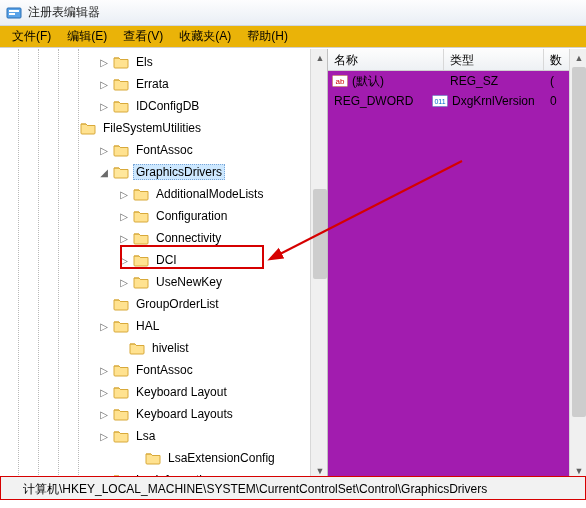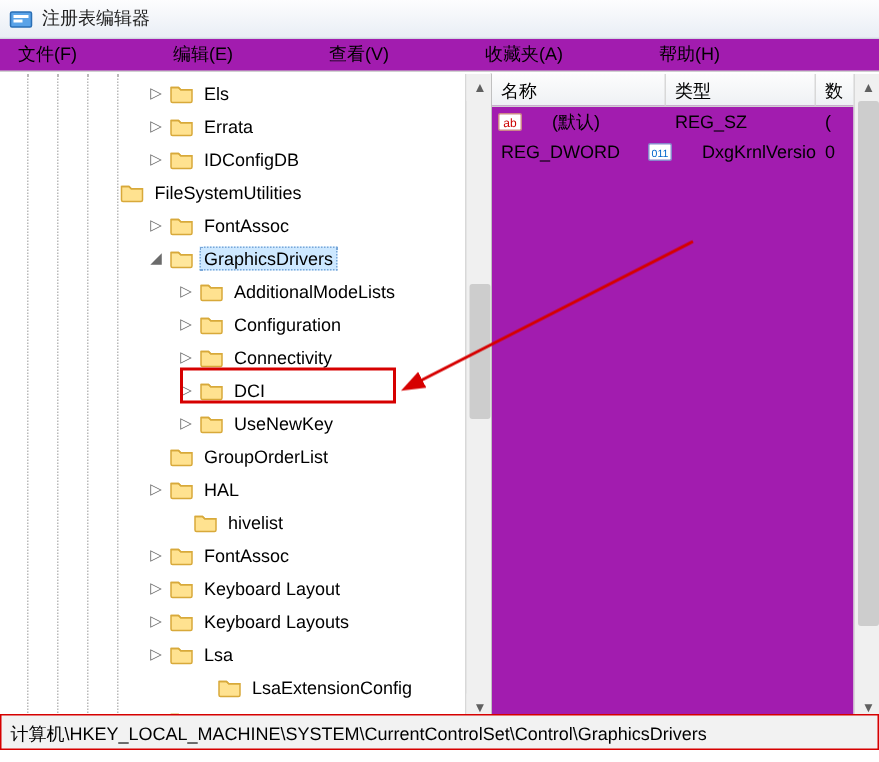--- a/index.html
+++ b/index.html
@@ -4,21 +4,21 @@
 <style>
   * { box-sizing: border-box; margin: 0; padding: 0; font-family: "Microsoft YaHei", "SimSun", Tahoma, sans-serif; }
   body { width: 586px; height: 508px; background: #fff; overflow: hidden; position: relative; }
 
   .window { width: 586px; height: 500px; background: #fff; position: relative; }
 
   .title-bar { height: 26px; display: flex; align-items: center; padding: 0 6px; background: linear-gradient(#fdfdfe,#e9eef5); border-bottom: 1px solid #cfd6e0; }
   .title-icon { width: 16px; height: 16px; margin-right: 6px; }
   .title-text { font-size: 12px; color: #222; }
 
-  .menu-bar { height: 22px; display: flex; align-items: center; padding: 0 4px; background: #a21caf; border-bottom: 1px solid #d0d0d0; font-size: 12px; gap: 48px; }
+  .menu-bar { height: 22px; display: flex; align-items: center; padding: 0 4px; background: #eab308; border-bottom: 1px solid #d0d0d0; font-size: 12px; }
   .menu-item { padding: 2px 8px; cursor: default; }
 
   .client { height: 432px; position: relative; display: flex; border-top: 1px solid #fff; }
 
   .tree-pane { width: 328px; height: 100%; overflow-y: auto; overflow-x: auto; border-right: 1px solid #c0c0c0; position: relative; background: #fff; }
   .tree-inner { position: relative; padding-top: 2px; font-size: 12px; color: #000; white-space: nowrap; }
 
   .tree-row { height: 22px; display: flex; align-items: center; position: relative; }
   .tree-row .toggle { width: 12px; height: 12px; display: inline-flex; align-items: center; justify-content: center; color: #6b6b6b; font-size: 10px; margin-right: 1px; cursor: default;}
   .tree-row .toggle.empty { visibility: hidden; }
@@ -31,30 +31,30 @@
   .list-pane { flex: 1; height: 100%; overflow: auto; background: #a21caf; position: relative; }
   .list-header { display: flex; height: 22px; background: linear-gradient(#fdfdfd,#eef1f4); border-bottom: 1px solid #d0d0d0; font-size: 12px; position: sticky; top:0; }
   .list-col { border-right: 1px solid #d8d8d8; padding: 3px 6px; box-sizing: border-box; white-space: nowrap; overflow: hidden; }
   .col-name { width: 116px; }
   .col-type { width: 100px; }
   .col-data { width: 40px; }
 
   .list-row { display: flex; height: 20px; align-items: center; font-size: 12px; padding: 0; }
   .cell { overflow: hidden; white-space: nowrap; text-overflow: ellipsis; padding: 0 6px; box-sizing: border-box; }
   .cell.col-name { display: flex; align-items: center; padding-left:4px;}
-  .val-icon { width: 16px; height: 16px; margin-right: 20px; flex: 0 0 16px; }
+  .val-icon { width: 16px; height: 16px; margin-right: 4px; flex: 0 0 16px; }
 
   .vscrollbar { position: absolute; right: -1px; top: 0; width: 18px; height: 100%; background: #f0f0f0; border-left: 1px solid #d8d8d8; }
   .vscroll-thumb { position: absolute; left: 2px; width: 14px; background: #cdcdcd; height: 90px; top: 140px; border-radius: 2px; }
   .vscroll-btn { position: absolute; left: 0; width: 18px; height: 18px; background: #f0f0f0; display:flex;align-items:center;justify-content:center;font-size:9px;color:#606060;}
   .vscroll-btn.top { top:0; } .vscroll-btn.bot { bottom:0; }
 
   .list-pane .vscrollbar .vscroll-thumb { top: 18px; height: 350px; }
 
-  .status-bar { position: absolute; left: 0; right: 0; bottom: 0; height: 24px; border-top: 1px solid #cfcfcf; background: #f2f2f2; font-size: 12px; padding: 4px 6px; white-space: nowrap; overflow: hidden; border: 1px solid #d60000; }
+  .status-bar { position: absolute; left: 0; right: 0; bottom: 0; height: 24px; border-top: 1px solid #cfcfcf; background: #f2f2f2; font-size: 12px; padding: 4px 22px; white-space: nowrap; overflow: hidden; border: 1px solid #d60000; }
 
   .red-box { position: absolute; border: 2px solid #d60000; pointer-events: none; }
   .red-arrow { position: absolute; pointer-events: none; }
 </style>
 </head>
 <body>
 
 <div class="window">
 
   <div class="title-bar">

